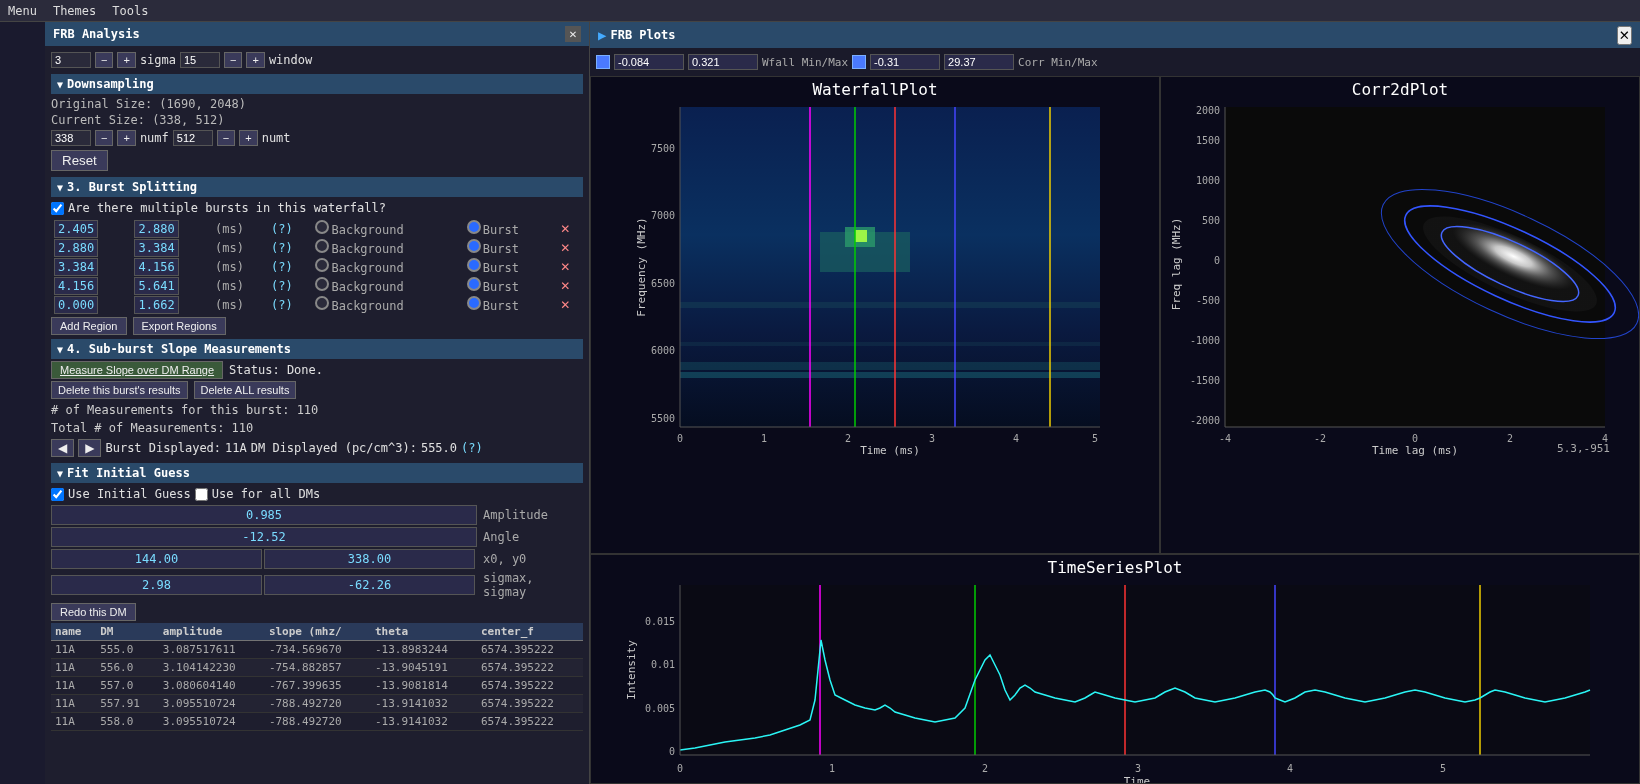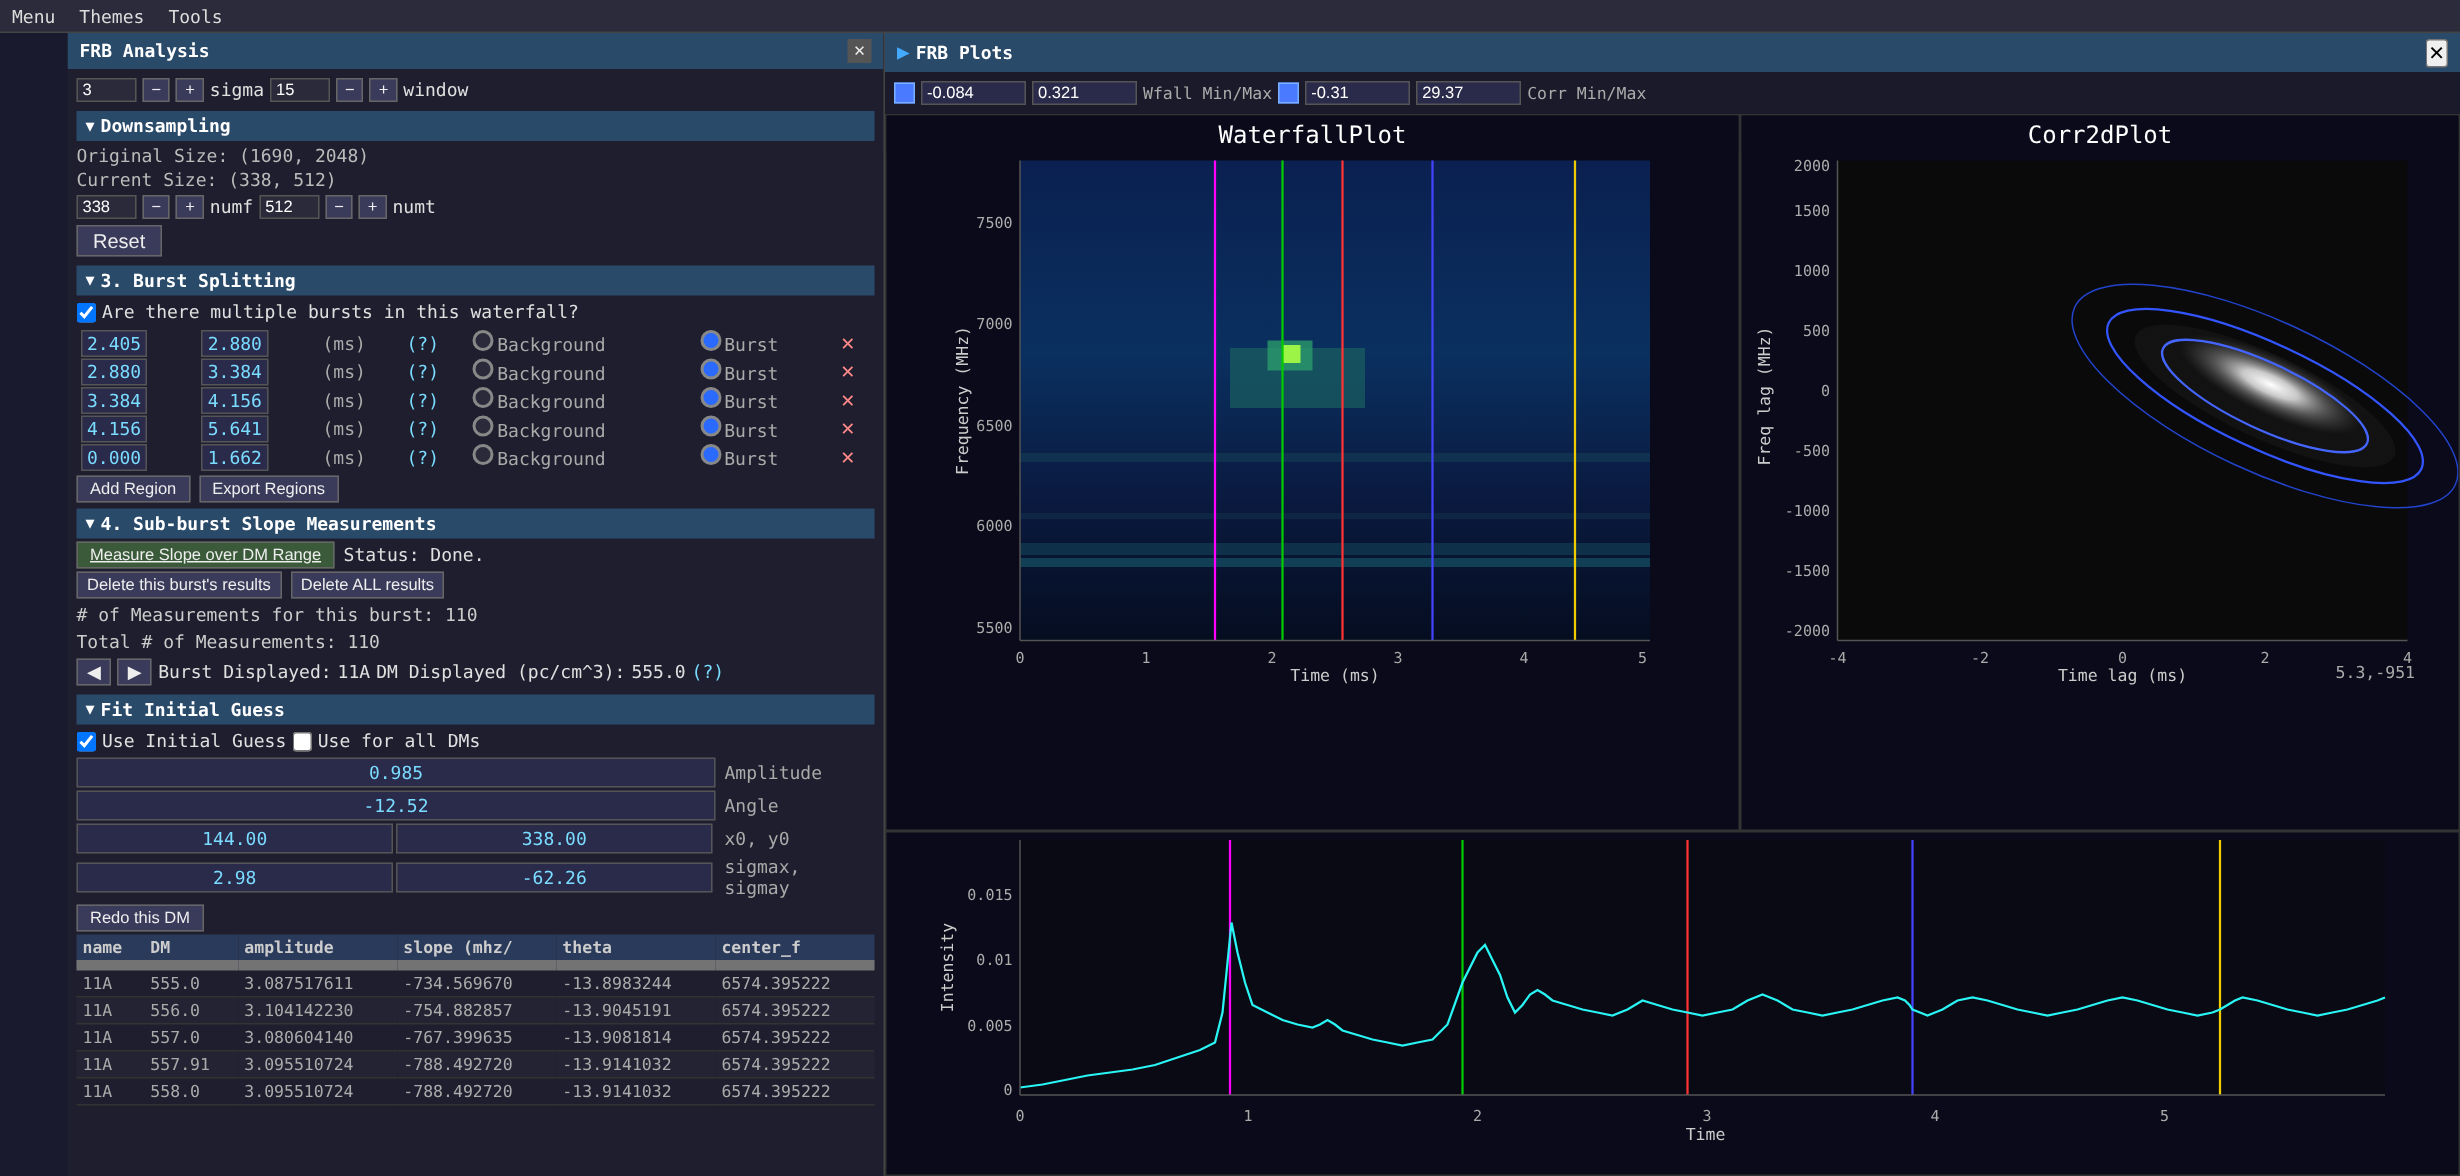--- a/index.html
+++ b/index.html
@@ -291,21 +291,21 @@
     .results-table {
       width: 100%;
       border-collapse: collapse;
       font-size: 11px;
     }
     .results-table th {
       background: #2a3a5a;
       color: #ccc;
       padding: 2px 4px;
       text-align: left;
-      border-bottom: 7px solid #737373;
+      border-bottom: 1px solid #737373;
     }
     .results-table td {
       padding: 2px 4px;
       color: #aaa;
       border-bottom: 1px solid #333;
     }
     .results-table tr:nth-child(odd) td { background: #1e1e2e; }
     .results-table tr:nth-child(even) td { background: #232333; }
 
     
@@ -771,20 +771,21 @@
             <line x1="55" y1="325" x2="435" y2="325" stroke="#555" stroke-width="1"></line>
 
             <text x="440" y="350" text-anchor="end" fill="#aaa" font-size="11" font-family="monospace">5.3,-951</text>
           </svg>
         </div>
 
       </div>
 
       <div class="bottom-plots">
         <div class="plot-container timeseries-plot">
+          <div class="plot-title">TimeSeriesPlot</div>
           <svg width="100%" height="210" viewBox="0 0 980 210">
             <rect x="55" y="5" width="910" height="170" fill="#0a0a14"></rect>
 
             <line x1="195" y1="5" x2="195" y2="175" stroke="#ff00ff" stroke-width="1.5"></line>
             <line x1="350" y1="5" x2="350" y2="175" stroke="#00cc00" stroke-width="1.5"></line>
             <line x1="500" y1="5" x2="500" y2="175" stroke="#ff3333" stroke-width="1.5"></line>
             <line x1="650" y1="5" x2="650" y2="175" stroke="#4444ff" stroke-width="1.5"></line>
             <line x1="855" y1="5" x2="855" y2="175" stroke="#eecc00" stroke-width="1.5"></line>
 
             <polyline points="

